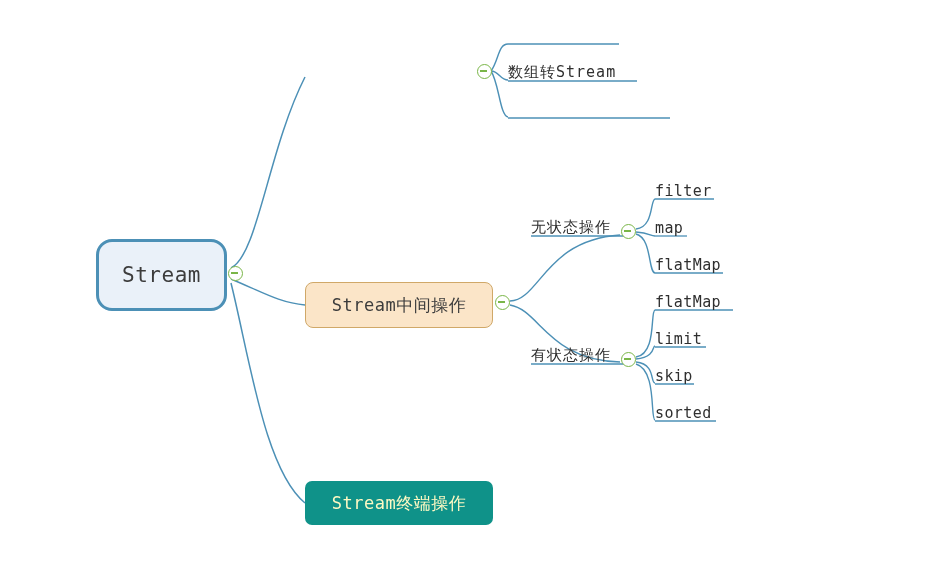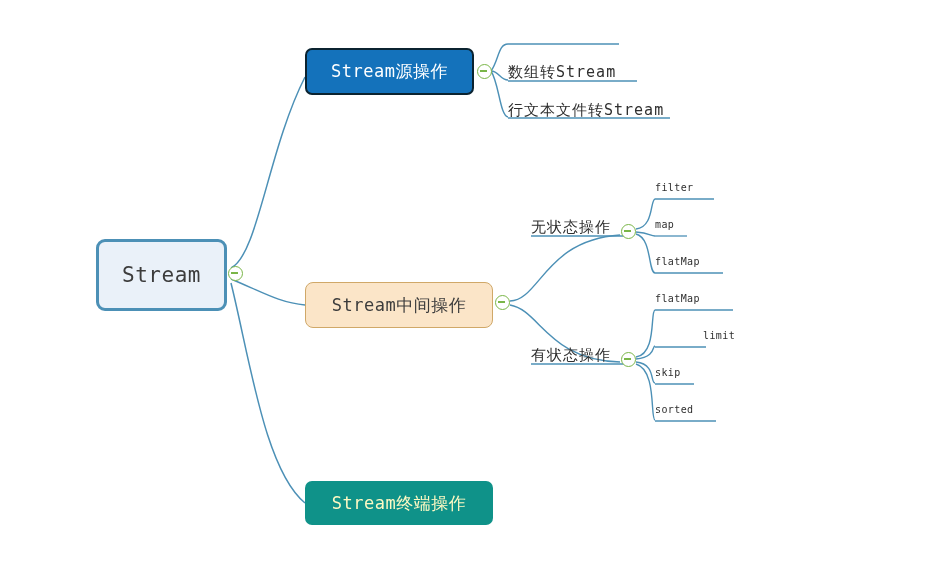--- a/index.html
+++ b/index.html
@@ -39,21 +39,21 @@
     white-space: nowrap;
     letter-spacing: 0.5px;
   }
 
   .node-root {
     left: 96px;
     top: 239px;
     width: 131px;
     height: 72px;
     border: 3px solid #4c90b6;
-    border-radius: 9px;
+    border-radius: 16px;
     background: #eaf1f9;
     color: #3c3c3c;
     font-size: 21px;
   }
 
   .node-source {
     left: 305px;
     top: 48px;
     width: 169px;
     height: 47px;
@@ -86,21 +86,21 @@
     background: #0f9289;
     color: #fef9c3;
     font-size: 17px;
   }
 
   
   .label {
     position: absolute;
     white-space: nowrap;
     color: #2f2f2f;
-    font-size: 10px;
+    font-size: 15px;
     letter-spacing: 0.4px;
   }
   .label-cjk {
     font-size: 15px;
     letter-spacing: 1px;
   }
 
   
   .toggle {
     position: absolute;
@@ -166,43 +166,39 @@
 
       <path d="M531,236 L628,236" stroke-width="1.3"></path>
       <path d="M531,364 L628,364" stroke-width="1.3"></path>
     </g>
   </svg>
 
   <div class="node node-root">
     <span>Stream</span>
   </div>
 
-  <div class="node node-source">
-    <span>Stream源操作</span>
-  </div>
 
   <div class="node node-middle">
     <span>Stream中间操作</span>
   </div>
 
   <div class="node node-terminal">
     <span>Stream终端操作</span>
   </div>
 
   <div class="label label-cjk" style="left:508px; top:27px;margin-top:36px;">数组转Stream</div>
-  <div class="label label-cjk" style="left:508px; top:101px;">行文本文件转Stream</div>
 
   <div class="label label-cjk" style="left:531px; top:218px;">无状态操作</div>
   <div class="label" style="left:655px; top:182px;">filter</div>
   <div class="label" style="left:655px; top:219px;">map</div>
   <div class="label" style="left:655px; top:256px;">flatMap</div>
 
   <div class="label label-cjk" style="left:531px; top:346px;">有状态操作</div>
   <div class="label" style="left:655px; top:293px;">flatMap</div>
-  <div class="label" style="left:655px; top:330px;margin-left:48px;">limit</div>
+  <div class="label" style="left:655px; top:330px;">limit</div>
   <div class="label" style="left:655px; top:367px;">skip</div>
   <div class="label" style="left:655px; top:404px;">sorted</div>
 
   <div class="toggle" style="left:228px; top:266px;"></div>
   <div class="toggle" style="left:477px; top:64px;"></div>
   <div class="toggle" style="left:495px; top:295px;"></div>
   <div class="toggle" style="left:621px; top:224px;"></div>
   <div class="toggle" style="left:621px; top:352px;"></div>
 
 </div>

